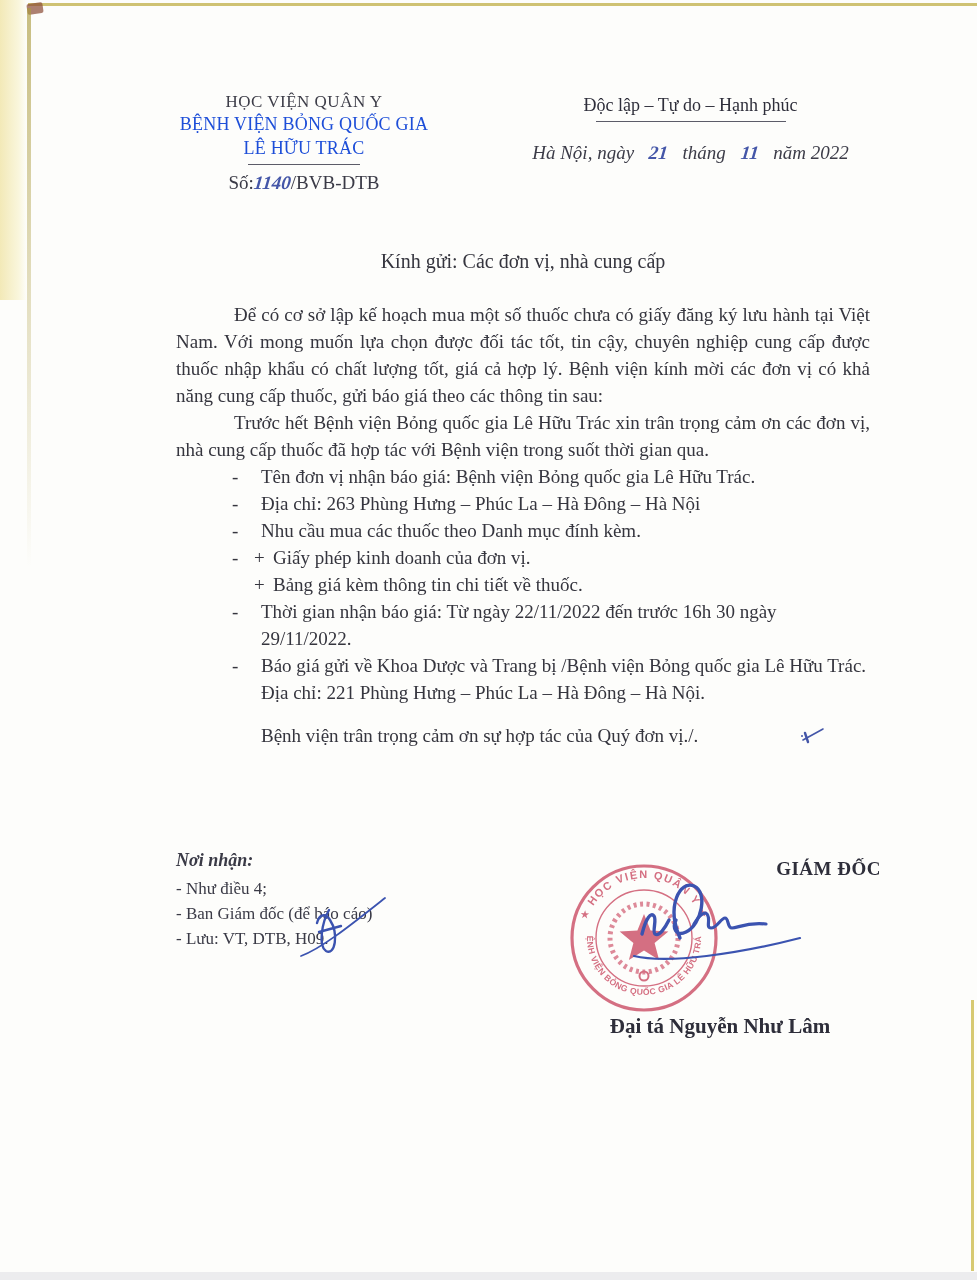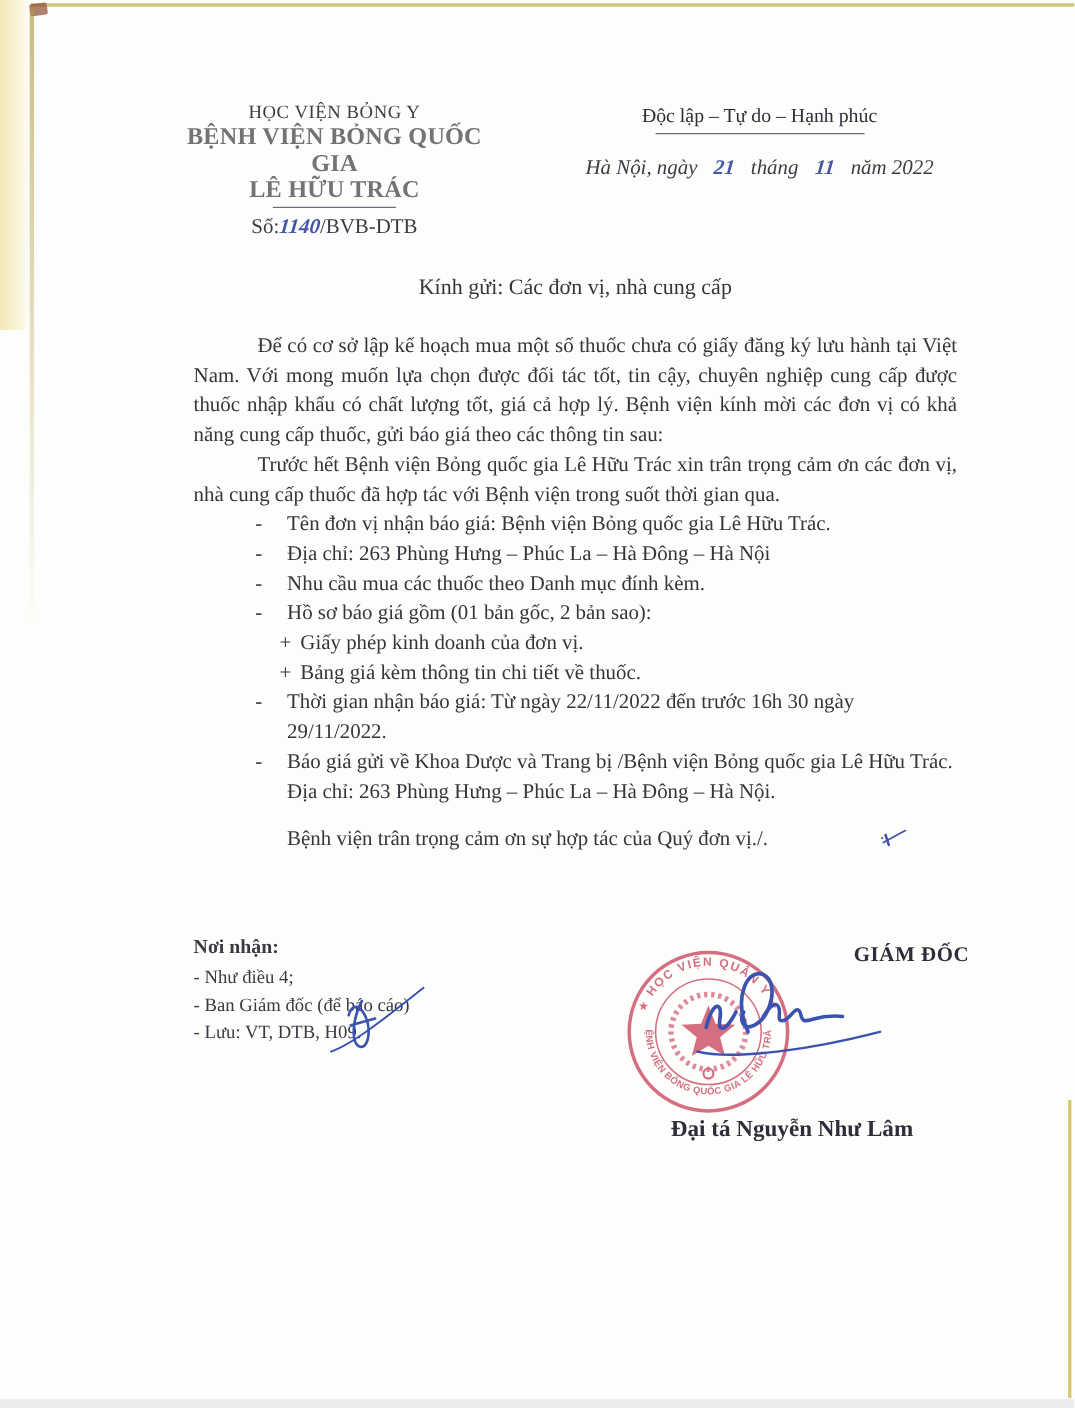--- a/index.html
+++ b/index.html
@@ -14,21 +14,21 @@
   .scan-top { position:absolute; top:3px; left:28px; right:0; height:3px; background:#bfae45; opacity:.75; }
   .scan-corner { position:absolute; top:3px; left:27px; width:16px; height:11px; background:#8a4a35; opacity:.7; border-radius:2px; transform:rotate(-8deg); }
   .scan-left-line { position:absolute; left:27px; top:8px; width:4px; height:560px; background:linear-gradient(#ab9b3e,rgba(200,185,90,0)); opacity:.65; }
   .scan-left-band { position:absolute; left:0; top:0; width:27px; height:300px; background:linear-gradient(90deg,#ead980,#f7f1c4 70%,rgba(255,255,255,0)); opacity:.55; }
   .scan-right-line { position:absolute; right:3px; top:1000px; bottom:9px; width:3px; background:#cdbb50; opacity:.8; }
   .scan-bottom { position:absolute; bottom:0; left:0; right:0; height:8px; background:#ececee; }
 
   
   .hdr-left { position:absolute; left:168px; top:92px; width:272px; text-align:center; }
   .org-parent { font-size:17px; letter-spacing:.5px; color:#3d3d48; }
-  .org-name { font-size:22px; font-weight:bold; letter-spacing:.2px; color:#737373; line-height:24px; }
+  .org-name { font-size:18px; font-weight:normal; letter-spacing:.2px; color:#1d4ed8; line-height:24px; }
   .hdr-underline { width:112px; border-top:1.6px solid #5c5c68; margin:4px auto 7px auto; }
   .doc-number { font-size:19px; color:#3a3a46; }
   .handwriting { color:#4456a8; font-style:italic; font-weight:bold; display:inline-block; transform:skewX(-6deg); }
   .subject { position:absolute; left:180px; top:206px; font-size:19px; color:#3a3a46; }
 
   .hdr-right { position:absolute; left:468px; top:92px; width:445px; text-align:center; }
   .national-title { font-size:18px; font-weight:bold; letter-spacing:.3px; color:#2e2e3a; }
   .motto { font-size:18px; font-weight:normal; margin-top:3px; color:#2e2e3a; }
   .motto-underline { width:190px; border-top:1.6px solid #5c5c68; margin:5px auto 0 auto; }
   .dateline { margin-top:20px; font-style:italic; font-size:19px; color:#3c3c48; }
@@ -41,21 +41,21 @@
   .bullets { margin:0; }
   .bullet { position:relative; padding-left:85px; }
   .bullet .marker { position:absolute; left:56px; }
   .bullet.plus { padding-left:97px; }
   .bullet.plus .marker { left:78px; }
   .closing { margin:16px 0 0 0; text-indent:85px; white-space:nowrap; }
   .pen-tick { display:inline-block; vertical-align:-4px; margin-left:10px; }
 
   
   .recipients { position:absolute; left:176px; top:848px; font-size:17px; line-height:25px; color:#3a3a46; }
-  .recipients-title { font-weight:bold; font-size:18px; margin-bottom:3px; }
+  .recipients-title { font-weight:bold; font-style:italic; font-size:18px; margin-bottom:3px; }
   .recipients-flourish { position:absolute; left:295px; top:892px; }
 
   .sig-block { position:absolute; left:551px; top:858px; width:330px; text-align:right; }
   .sig-title { font-size:19px; font-weight:bold; letter-spacing:.5px; color:#2e2e3a; position:relative; z-index:2; }
   .seal { position:absolute; left:568px; top:862px; z-index:3; }
   .signature { position:absolute; left:628px; top:876px; z-index:4; }
   .signer-name { position:absolute; left:555px; top:1014px; width:330px; text-align:center; font-size:21px; font-weight:bold; color:#2e2e3a; z-index:2; }
 </style>
 </head>
 <body>
@@ -63,21 +63,21 @@
 <div class="page">
 
   <div class="scan-left-band"></div>
   <div class="scan-top"></div>
   <div class="scan-corner"></div>
   <div class="scan-left-line"></div>
   <div class="scan-right-line"></div>
   <div class="scan-bottom"></div>
 
   <div class="hdr-left">
-    <div class="org-parent">HỌC VIỆN BỎNG Y</div>
+    <div class="org-parent">HỌC VIỆN QUÂN Y</div>
     <div class="org-name">BỆNH VIỆN BỎNG QUỐC GIA</div>
     <div class="org-name">LÊ HỮU TRÁC</div>
     <div class="hdr-underline"></div>
     <div class="doc-number"><span>Số:</span><span class="handwriting">1140</span><span>/BVB-DTB</span></div>
   </div>
 
   <div class="hdr-right">
     <div class="motto">Độc lập – Tự do – Hạnh phúc</div>
     <div class="motto-underline"></div>
     <div class="dateline">
@@ -91,25 +91,25 @@
 
   <div class="body-block">
     <p class="salutation">Kính gửi: Các đơn vị, nhà cung cấp</p>
     <p class="body-par">Để có cơ sở lập kế hoạch mua một số thuốc chưa có giấy đăng ký lưu hành tại Việt Nam. Với mong muốn lựa chọn được đối tác tốt, tin cậy, chuyên nghiệp cung cấp được thuốc nhập khẩu có chất lượng tốt, giá cả hợp lý. Bệnh viện kính mời các đơn vị có khả năng cung cấp thuốc, gửi báo giá theo các thông tin sau:</p>
     <p class="body-par">Trước hết Bệnh viện Bỏng quốc gia Lê Hữu Trác xin trân trọng cảm ơn các đơn vị, nhà cung cấp thuốc đã hợp tác với Bệnh viện trong suốt thời gian qua.</p>
 
     <div class="bullets">
       <div class="bullet"><span class="marker">-</span><span>Tên đơn vị nhận báo giá: Bệnh viện Bỏng quốc gia Lê Hữu Trác.</span></div>
       <div class="bullet"><span class="marker">-</span><span>Địa chỉ: 263 Phùng Hưng – Phúc La – Hà Đông – Hà Nội</span></div>
       <div class="bullet"><span class="marker">-</span><span>Nhu cầu mua các thuốc theo Danh mục đính kèm.</span></div>
-      <div class="bullet"><span class="marker">-</span><span>Hồ sơ báo giá gồm (01 bản gốc, 2 bản sao):</span></div>
+      <div class="bullet"><span class="marker">-</span></div>
       <div class="bullet plus"><span class="marker">+</span><span>Giấy phép kinh doanh của đơn vị.</span></div>
       <div class="bullet plus"><span class="marker">+</span><span>Bảng giá kèm thông tin chi tiết về thuốc.</span></div>
       <div class="bullet"><span class="marker">-</span><span>Thời gian nhận báo giá: Từ ngày 22/11/2022 đến trước 16h 30 ngày 29/11/2022.</span></div>
-      <div class="bullet"><span class="marker">-</span><span>Báo giá gửi về Khoa Dược và Trang bị /Bệnh viện Bỏng quốc gia Lê Hữu Trác. Địa chỉ: 263 Phùng Hưng – Phúc La – Hà Đông – Hà Nội.</span></div>
+      <div class="bullet"><span class="marker">-</span><span>Báo giá gửi về Khoa Dược và Trang bị /Bệnh viện Bỏng quốc gia Lê Hữu Trác. Địa chỉ: 221 Phùng Hưng – Phúc La – Hà Đông – Hà Nội.</span></div>
     </div>
 
     <p class="closing"><span>Bệnh viện trân trọng cảm ơn sự hợp tác của Quý đơn vị./.</span><span class="pen-tick"><svg width="34" height="22" viewBox="0 0 34 22">
             <path d="M10,16 L30,5" stroke="#4456a8" stroke-width="1.6" fill="none" stroke-linecap="round"></path>
             <path d="M12,9 l3,9" stroke="#4456a8" stroke-width="2.4" fill="none" stroke-linecap="round"></path>
             <circle cx="9" cy="12" r="1" fill="#4456a8"></circle>
           </svg></span></p>
   </div>
 
   <div class="recipients">

